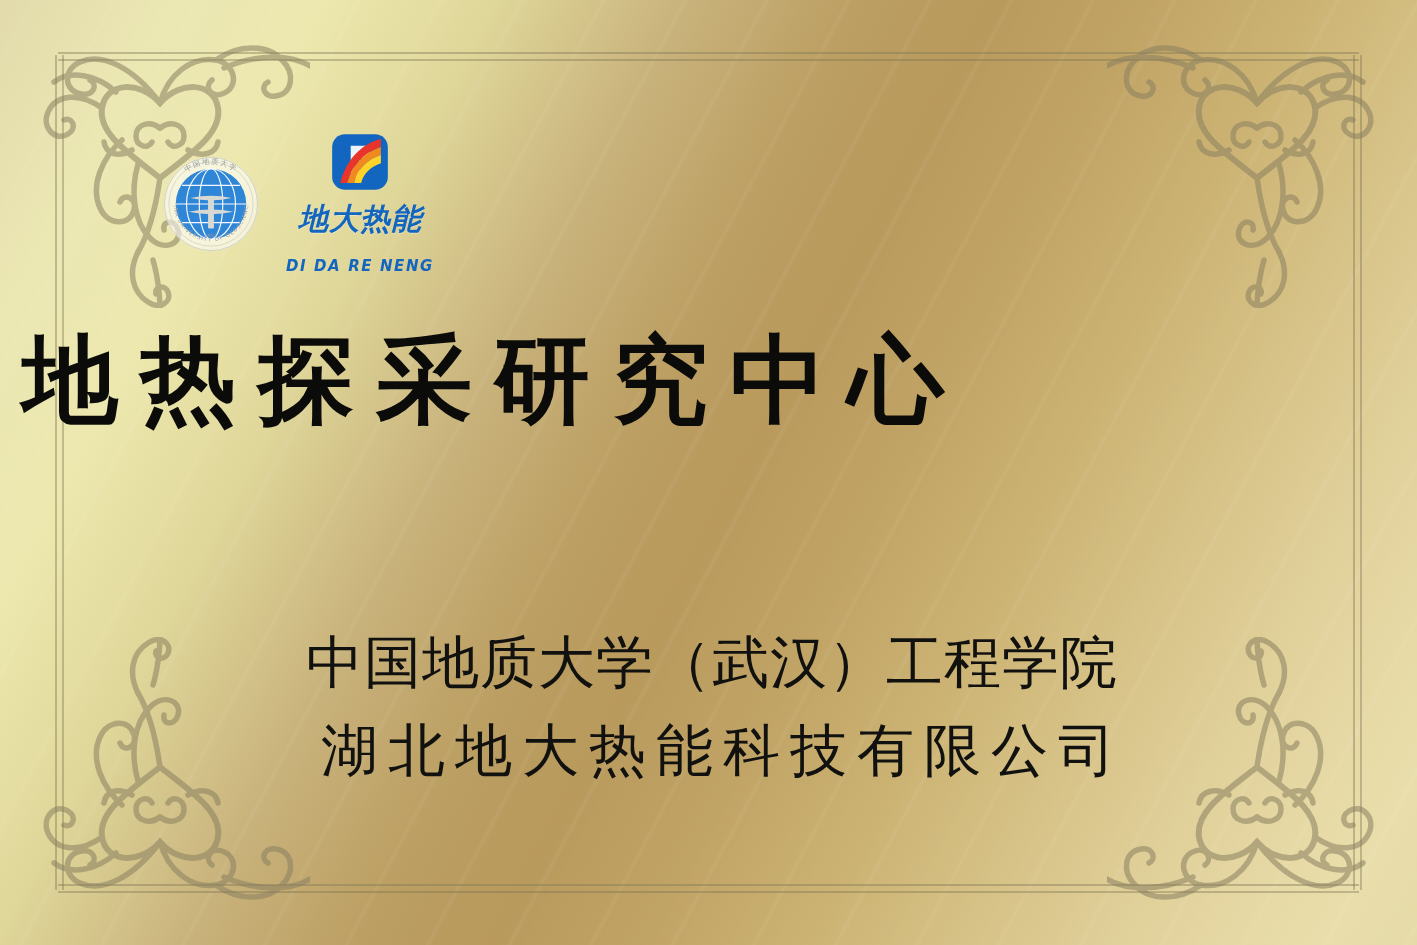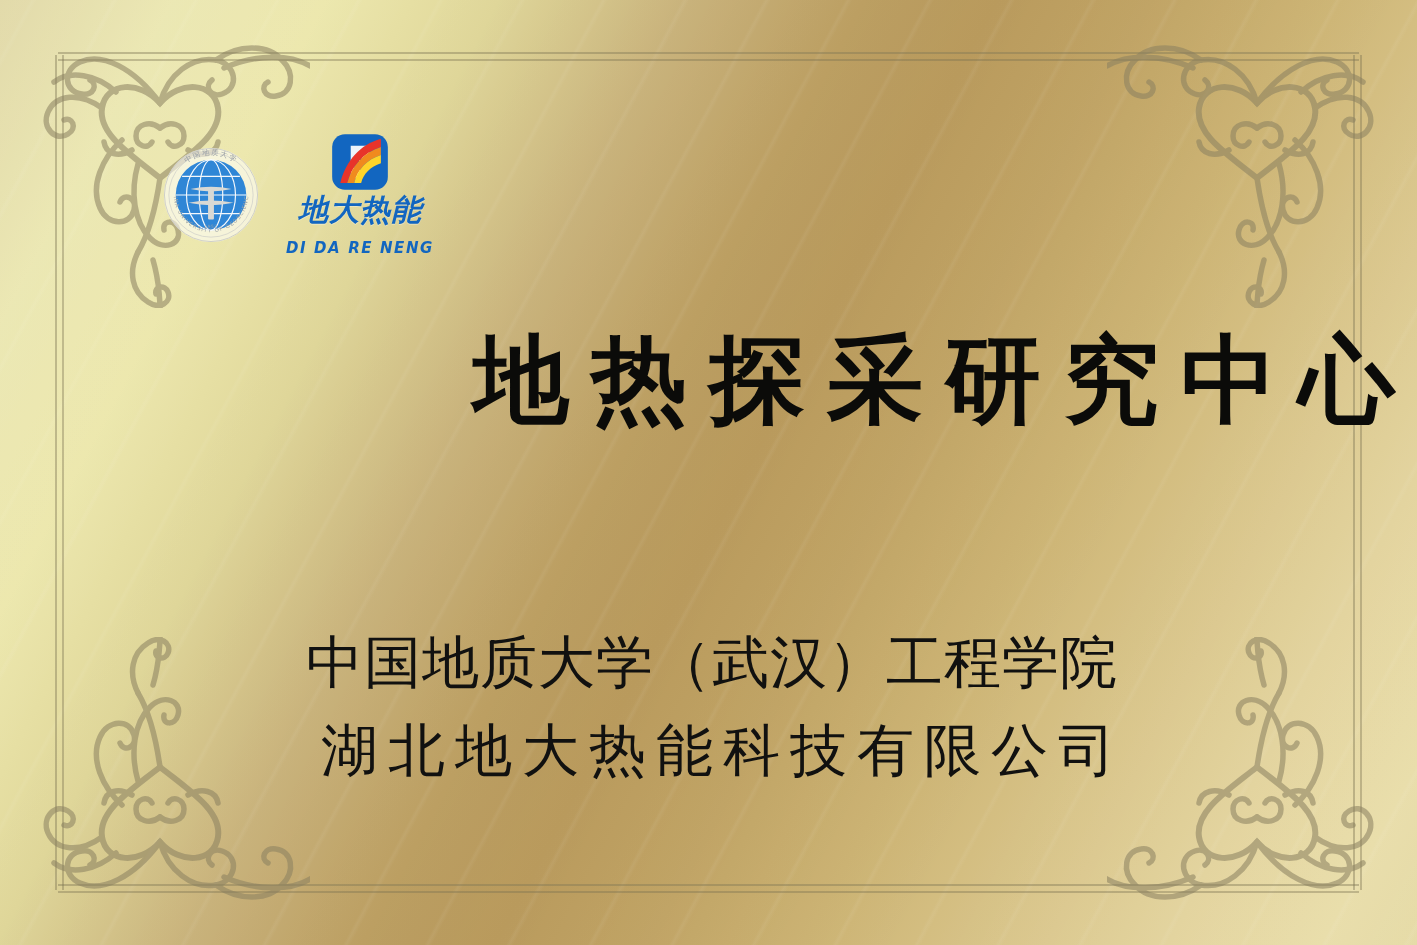--- a/index.html
+++ b/index.html
@@ -106,21 +106,21 @@
   }
 
   
   #seal { width: 98px; height: 98px; display: block; }
 
   
   #company-logo {
     display: flex;
     flex-direction: column;
     align-items: center;
-    gap: 3px;
+    gap: 12px;
   }
   #company-mark { width: 58px; height: 58px; display: block; margin-bottom: 1px; }
   #company-cn {
     font-family: "DejaVu Sans", "Liberation Sans", sans-serif;
     font-size: 30px;
     font-weight: bold;
     font-style: italic;
     color: #1266c0;
     letter-spacing: 1px;
     line-height: 1;
@@ -138,21 +138,21 @@
     white-space: nowrap;
     margin-top: 12px;
   }
 
   
   #main-title {
     position: absolute;
     top: 330px;
     left: 0;
     right: 0;
-    text-align: right;
+    text-align: left;
     font-family: "DejaVu Sans", "Liberation Sans", sans-serif;
     font-size: 96px;
     font-weight: bold;
     color: #0b0b09;
     letter-spacing: 22px;
     text-indent: 22px;
     line-height: 1.05;
     white-space: nowrap;
   }
 

